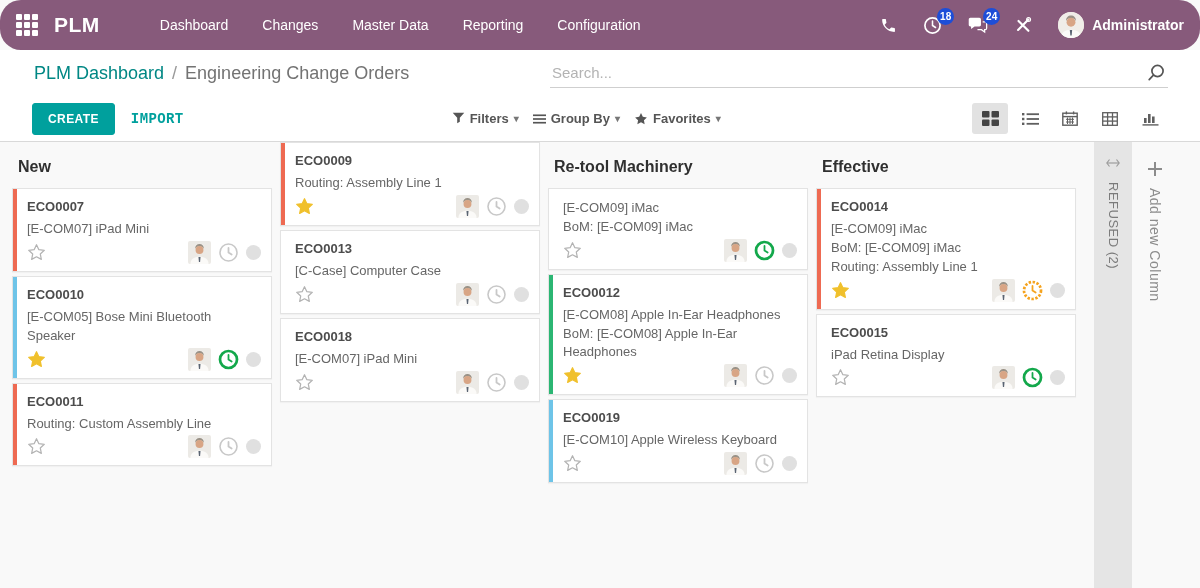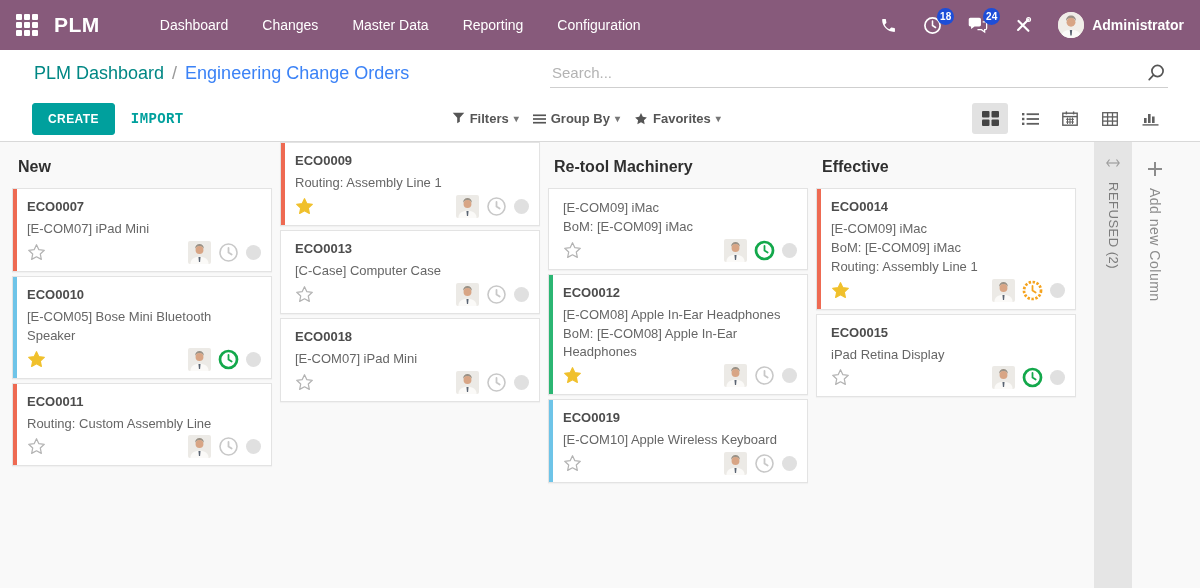--- a/index.html
+++ b/index.html
@@ -1,39 +1,39 @@
 <!DOCTYPE html>
 <html><head>
 <meta charset="utf-8">
 <style>
   * { box-sizing: border-box; margin: 0; padding: 0; }
   html, body { width: 1200px; height: 588px; overflow: hidden; }
   body { font-family: "Liberation Sans", sans-serif; background: #f9f9f9; color: #4c4c4c; }
 
   
-  .topnav { height: 50px; background: #875A7B; display: flex; align-items: center; padding: 0 16px; color: #fff; }
+  .topnav { height: 50px; background: #875A7B; display: flex; align-items: center; padding: 0 16px; color: #fff; border-radius: 21px; }
   .apps-grid { width: 22px; height: 22px; display: grid; grid-template-columns: repeat(3,6px); grid-template-rows: repeat(3,6px); gap: 2px; cursor: pointer; margin-right: 16px; }
   .apps-grid i { background: #fff; border-radius: 1px; }
   .brand { font-size: 21px; font-weight: bold; letter-spacing: .5px; margin-right: 60px; cursor: pointer; }
   .navmenu { display: flex; align-items: center; gap: 34px; font-size: 14px; }
   .navmenu .nav-item { cursor: pointer; white-space: nowrap; }
   .topnav-right { margin-left: auto; display: flex; align-items: center; gap: 26px; }
   .icon-btn { position: relative; cursor: pointer; display: inline-flex; align-items: center; }
   .nav-badge { position: absolute; top: -8px; right: -12px; background: #1d4ed8; color: #fff; font-size: 10px; font-weight: bold; min-width: 17px; height: 17px; border-radius: 9px; display: flex; align-items: center; justify-content: center; padding: 0 3px; }
   .user-block { display: flex; align-items: center; gap: 8px; cursor: pointer; }
   .nav-avatar { width: 26px; height: 26px; border-radius: 50%; overflow: hidden; background: #e9e4de; display: inline-flex; }
   .user-name { font-size: 14px; font-weight: bold; }
 
   
   .control-panel { background: #fff; border-bottom: 1px solid #d9d9d9; padding: 0 32px; }
   .cp-row1 { height: 46px; display: flex; align-items: center; }
   .breadcrumb { display: flex; align-items: baseline; gap: 8px; font-size: 18px; flex: 1; padding-left: 2px; }
   .bc-root { color: #008784; cursor: pointer; }
   .bc-sep { color: #999; }
-  .bc-current { color: #3b82f6; }
+  .bc-current { color: #737373; }
   .searchbox { width: 618px; display: flex; align-items: center; border-bottom: 1px solid #cfcfcf; padding: 4px 2px; }
   .searchbox input { flex: 1; border: none; outline: none; font-size: 15px; color: #555; background: transparent; font-family: "Liberation Sans", sans-serif; }
   .searchbox input::placeholder { color: #b3b3b3; }
 
   .cp-row2 { height: 45px; display: flex; align-items: center; }
   .btn-create { background: #00A09D; color: #fff; border: 1px solid #00A09D; font-size: 12px; font-weight: bold; letter-spacing: .4px; padding: 8px 15px; border-radius: 3px; cursor: pointer; font-family: "Liberation Sans", sans-serif; }
   .btn-import { background: none; border: none; color: #00A09D; font-size: 14px; font-weight: bold; letter-spacing: .4px; margin-left: 16px; cursor: pointer; font-family: Liberation Mono, monospace; }
   .filter-group { display: flex; align-items: center; gap: 14px; margin-left: 268px; text-align: center; }
   .filter-item { display: flex; align-items: center; gap: 5px; font-size: 13px; font-weight: bold; color: #555; cursor: pointer; }
   .filter-item .caret { font-size: 10px; color: #777; }

